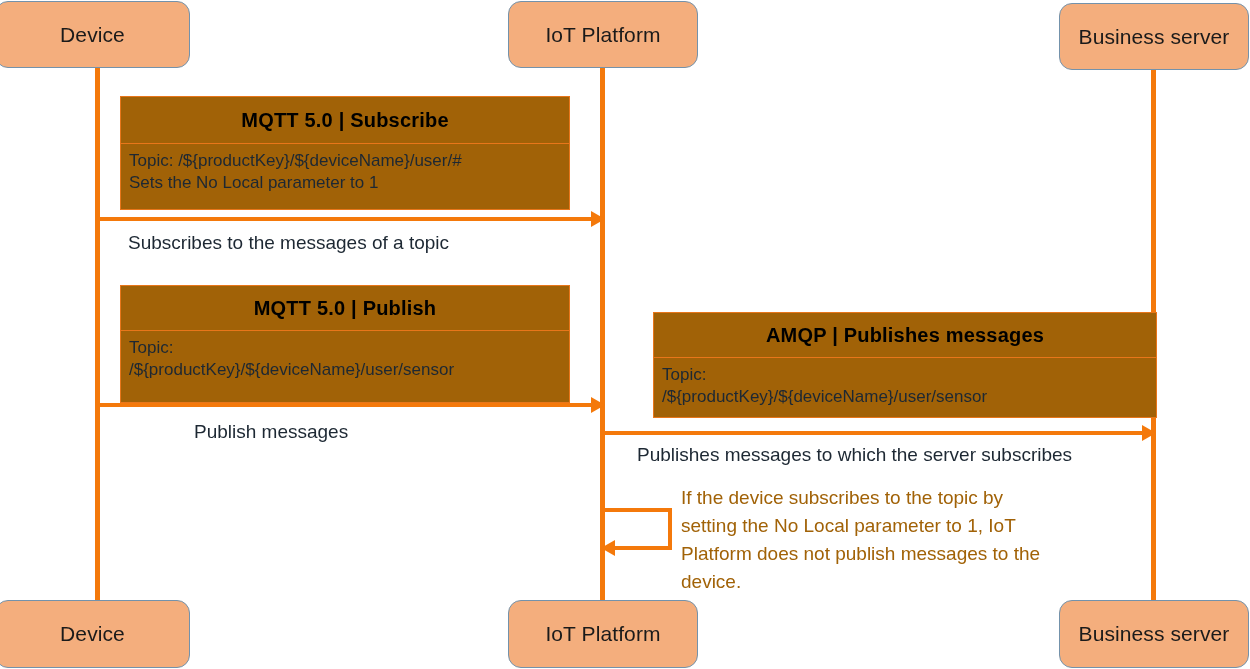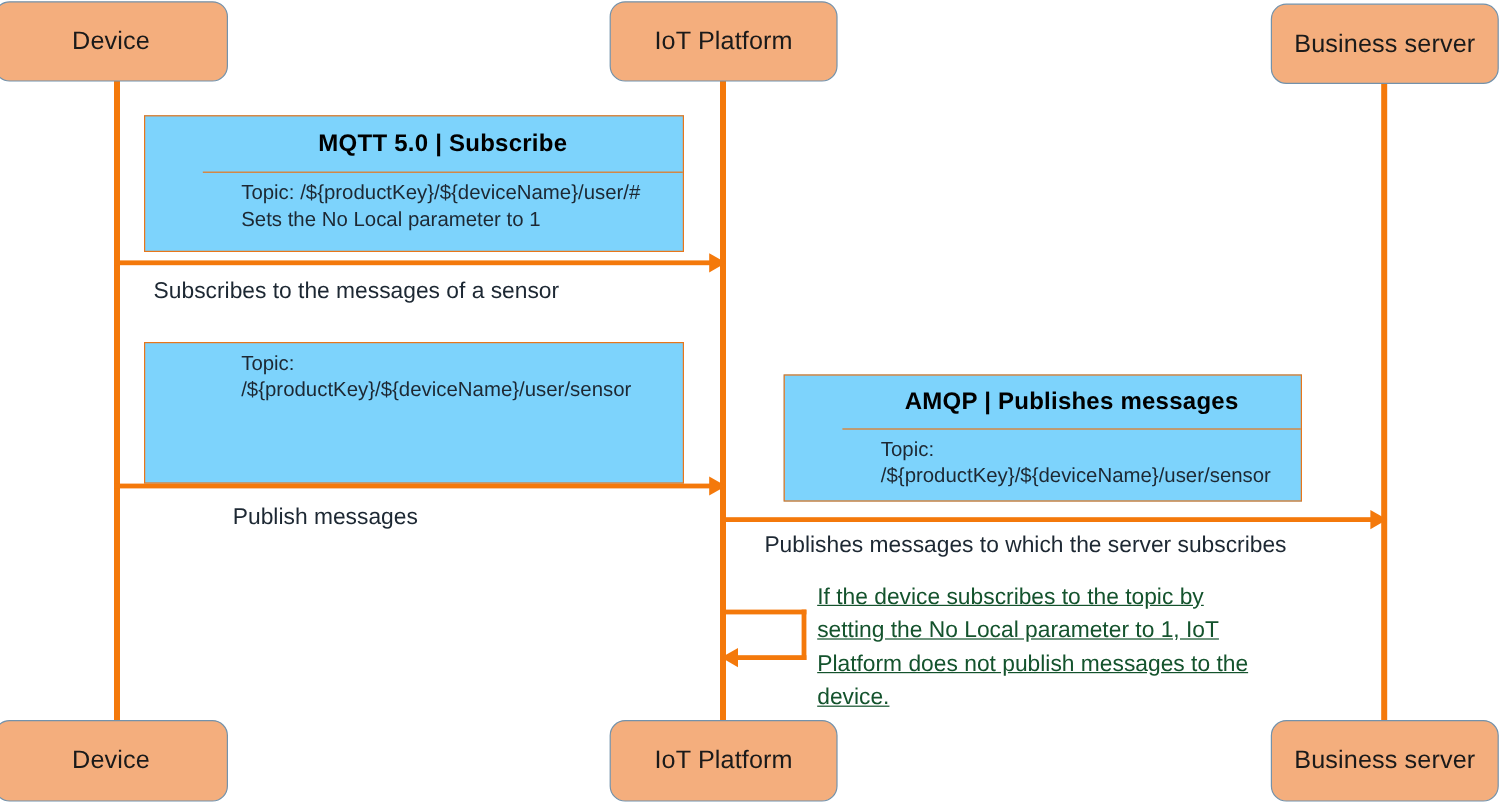--- a/index.html
+++ b/index.html
@@ -37,44 +37,42 @@
     font-size: 21px;
     line-height: 1.1;
     letter-spacing: 0.1px;
     white-space: nowrap;
   }
 
   
   .specbox {
     position: absolute;
     box-sizing: border-box;
-    background: #7dd3fc;
+    background: #a16207;
     border: 1.3px solid #E8761A;
-    padding-left: 48px;
   }
   .specbox .spec-title {
     box-sizing: border-box;
     border-bottom: 1.3px solid #E8761A;
     text-align: center;
     font-weight: bold;
     font-size: 20px;
     color: #000000;
     letter-spacing: 0.2px;
     display: flex;
     align-items: center;
     justify-content: center;
   }
   .specbox .spec-body {
     box-sizing: border-box;
     padding: 6px 8px 4px 8px;
     font-size: 17px;
     line-height: 1.32;
     color: #1d2833;
     white-space: pre-line;
-    margin-left: 24px;
   }
 
   
   .arrow-line {
     position: absolute;
     height: 4px;
     background: #F4790B;
   }
   .arrow-head {
     position: absolute;
@@ -102,24 +100,23 @@
   .msg-label {
     position: absolute;
     font-size: 19px;
     color: #1d2833;
     line-height: 1.25;
     white-space: nowrap;
   }
   .note-text {
     position: absolute;
     font-size: 19px;
-    color: #14532d;
+    color: #a16207;
     line-height: 1.47;
     white-space: pre-line;
-    text-decoration: underline;
   }
 </style>
 </head>
 <body>
 
 <div id="canvas">
 
   <div class="lifeline" style="left:95px; top:66px; height:536px;"></div>
   <div class="lifeline" style="left:600px; top:66px; height:536px;"></div>
   <div class="lifeline" style="left:1151px; top:66px; height:536px;"></div>
@@ -135,28 +132,29 @@
   </div>
 
   <div class="specbox" style="left:120px; top:96px; width:450px; height:114px;">
     <div class="spec-title" style="height:47px;">MQTT 5.0 | Subscribe</div>
     <div class="spec-body">Topic: /${productKey}/${deviceName}/user/#
 Sets the No Local parameter to 1</div>
   </div>
 
   <div class="arrow-line" style="left:95px; top:217px; width:497px;"></div>
   <div class="arrow-head right" style="left:591px; top:211px;"></div>
-  <div class="msg-label" style="left:128px; top:231px;">Subscribes to the messages of a sensor</div>
+  <div class="msg-label" style="left:128px; top:231px;">Subscribes to the messages of a topic</div>
 
   <div class="specbox" style="left:120px; top:285px; width:450px; height:118px;">
+    <div class="spec-title" style="height:45px;">MQTT 5.0 | Publish</div>
     <div class="spec-body">Topic:
 /${productKey}/${deviceName}/user/sensor</div>
   </div>
 
-  <div class="specbox" style="left:653px; top:312px; width:432px; height:106px;">
+  <div class="specbox" style="left:653px; top:312px; width:504px; height:106px;">
     <div class="spec-title" style="height:45px;">AMQP | Publishes messages</div>
     <div class="spec-body">Topic:
 /${productKey}/${deviceName}/user/sensor</div>
   </div>
 
   <div class="arrow-line" style="left:95px; top:403px; width:497px;"></div>
   <div class="arrow-head right" style="left:591px; top:397px;"></div>
   <div class="msg-label" style="left:194px; top:420px;">Publish messages</div>
 
   <div class="arrow-line" style="left:600px; top:431px; width:543px;"></div>

